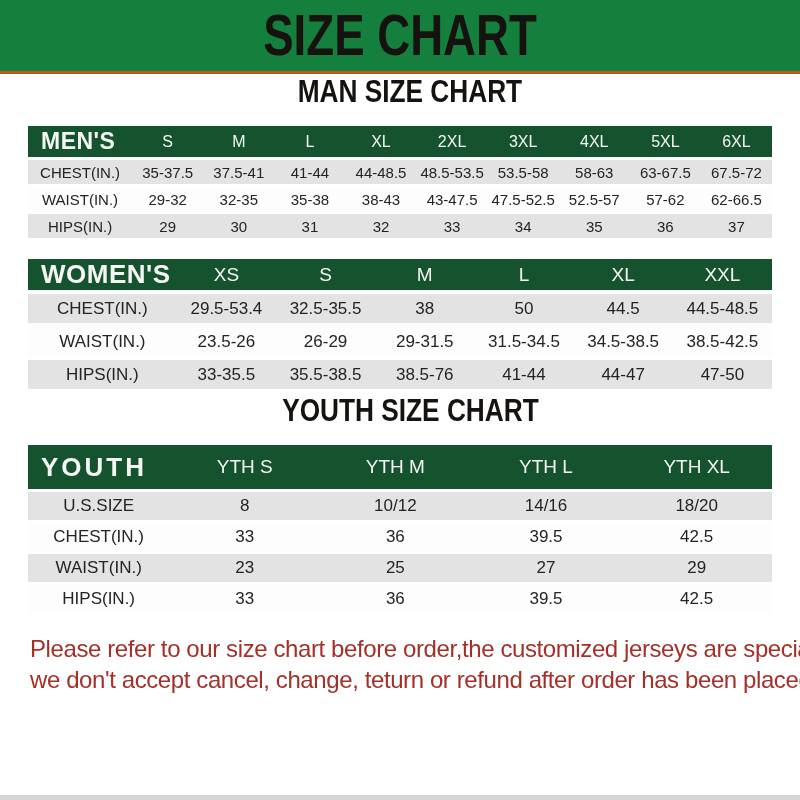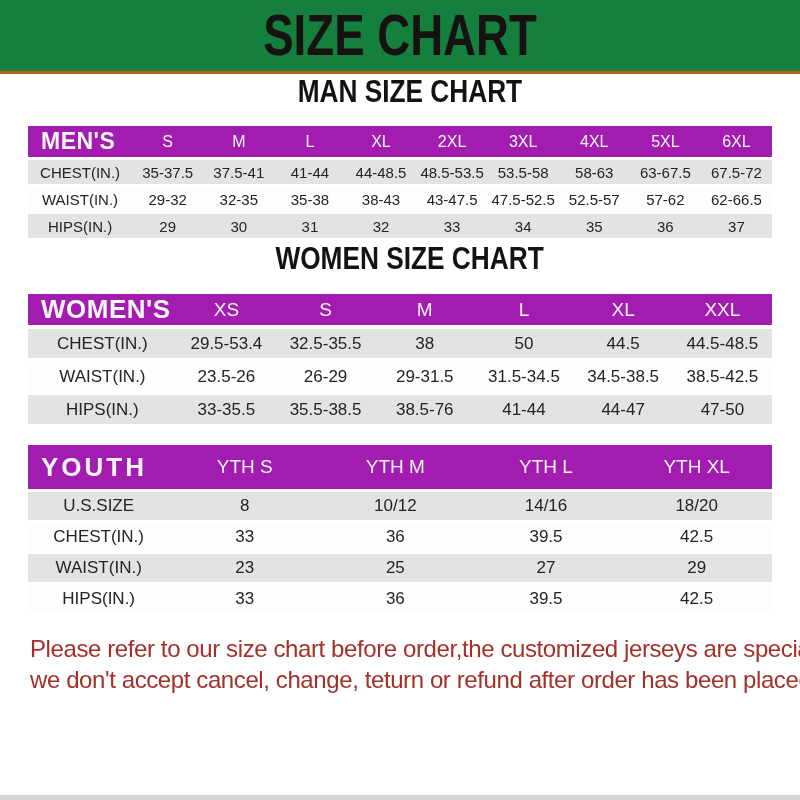--- a/index.html
+++ b/index.html
@@ -26,21 +26,21 @@
   .mt-s0{margin-top:12px;}
   .mt-s1{margin-top:20px;}
   .mt-s2{margin-top:28px;}
   
   table{
     width:744px;margin:14px auto 0;table-layout:fixed;
     border-collapse:separate;border-spacing:0 3px;
   }
   table.big{border-spacing:0 4px;}
   thead th{
-    background:#a21caf;color:#f5f5f5;font-weight:normal;
+    background:#14532d;color:#f5f5f5;font-weight:normal;
     height:31px;font-size:16px;text-align:center;padding:0;
   }
   thead th.rowlabel{
     text-align:left;padding-left:13px;font-weight:bold;font-size:23px;letter-spacing:0.5px;
   }
   table.big thead th{height:30px;font-size:19px;}
   table.big thead th.rowlabel{font-size:26px;}
   table.youth{border-spacing:0 3px;}
   table.youth thead th{height:44px;margin-top:28px;}
   table.youth thead th.rowlabel{letter-spacing:3px;}
@@ -129,21 +129,20 @@
           <td>31</td>
           <td>32</td>
           <td>33</td>
           <td>34</td>
           <td>35</td>
           <td>36</td>
           <td>37</td>
         </tr>
       </tbody>
     </table>
-    <h2 class="section-heading mt-s1"><span>WOMEN SIZE CHART</span></h2>
     <table class="big">
       <colgroup>
         <col style="width: 20%;">
         <col>
         <col>
         <col>
         <col>
         <col>
         <col>
       </colgroup>
@@ -181,20 +180,21 @@
           <td>HIPS(IN.)</td>
           <td>33-35.5</td>
           <td>35.5-38.5</td>
           <td>38.5-76</td>
           <td>41-44</td>
           <td>44-47</td>
           <td>47-50</td>
         </tr>
       </tbody>
     </table>
+    <h2 class="section-heading mt-s2"><span>YOUTH SIZE CHART</span></h2>
     <table class="big youth">
       <colgroup>
         <col style="width: 19%;">
         <col>
         <col>
         <col>
         <col>
       </colgroup>
       <thead>
         <tr>

